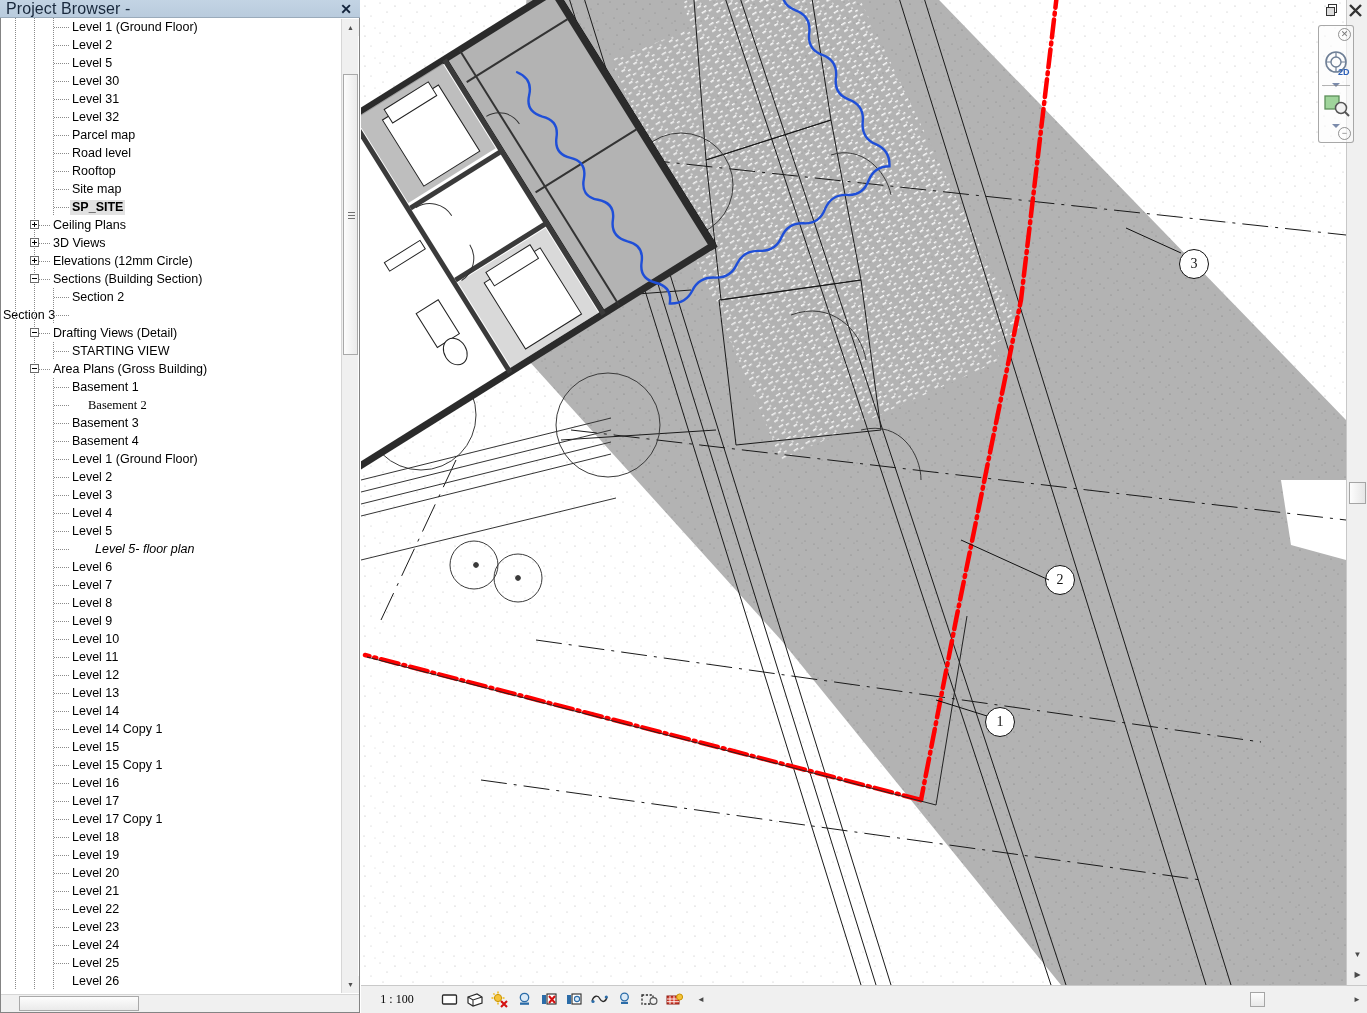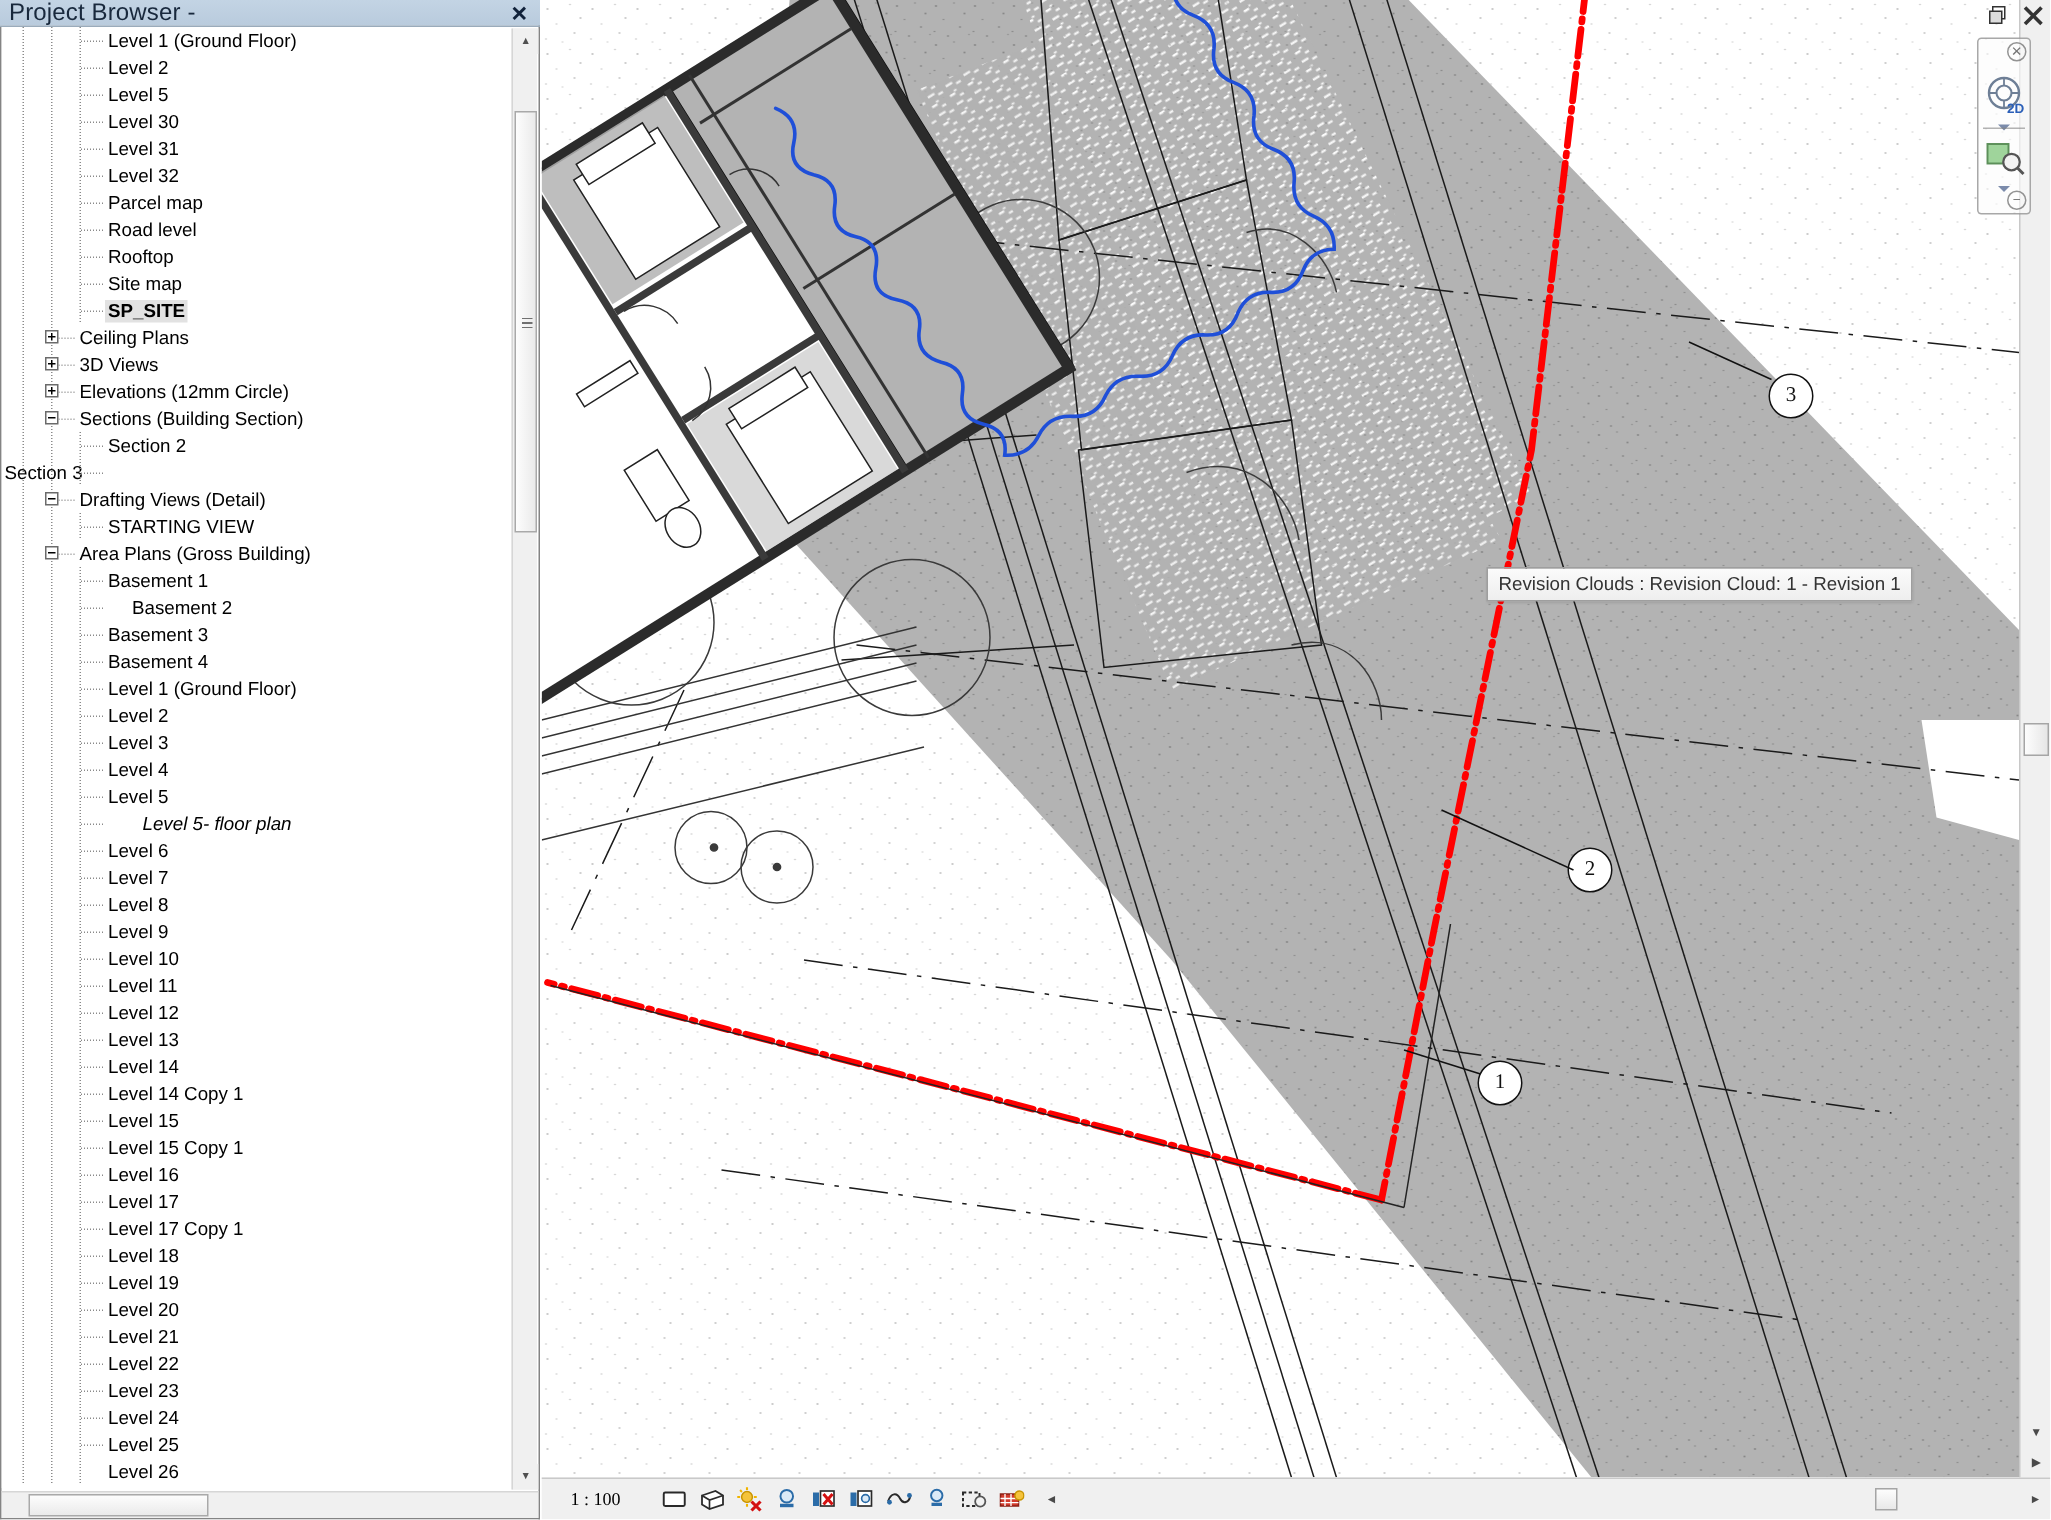--- a/index.html
+++ b/index.html
@@ -407,21 +407,21 @@
             </div>
             <span class="lbl" style="margin-left: 69px;">Basement 1</span>
           </div>
           <div class="trow">
             <div class="guides">
               <div class="vline" style="left: 14px;"></div>
               <div class="vline" style="left: 33px;"></div>
               <div class="vline" style="left: 52px;"></div>
               <div class="elbow" style="left: 53px; width: 15px; top: 9px;"></div>
             </div>
-            <span class="lbl" style="margin-left: 85px;">Basement 2</span>
+            <span class="lbl" style="margin-left: 85px; font-family: Liberation Serif, serif;">Basement 2</span>
           </div>
           <div class="trow">
             <div class="guides">
               <div class="vline" style="left: 14px;"></div>
               <div class="vline" style="left: 33px;"></div>
               <div class="vline" style="left: 52px;"></div>
               <div class="elbow" style="left: 53px; width: 15px; top: 9px;"></div>
             </div>
             <span class="lbl" style="margin-left: 69px;">Basement 3</span>
           </div>
@@ -934,21 +934,20 @@
     <div style="position:absolute;left:624px;top:707px;width:30px;height:30px;border:1.4px solid #111;border-radius:50%;background:#ffffff;display:flex;align-items:center;justify-content:center;font-size:14px;font-family:'Liberation Serif',serif;color:#111;">
       <span>1</span>
     </div>
 
     <svg style="position:absolute;left:0;top:0;pointer-events:none" width="985" height="985">
       <line x1="765" y1="228" x2="820" y2="253" stroke="#111" stroke-width="1"></line>
       <line x1="600" y1="540" x2="688" y2="580" stroke="#111" stroke-width="1"></line>
       <line x1="575" y1="700" x2="626" y2="716" stroke="#111" stroke-width="1"></line>
     </svg>
 
-    <div id="tooltip">Revision Clouds : Revision Cloud: 1 - Revision 1</div>
   </div>
 
   <div id="canvas-vscroll">
     <div id="canvas-vthumb"></div>
     <div class="vs-arrow" style="bottom:22px;">▼</div>
     <div class="vs-arrow" style="bottom:2px;">▶</div>
   </div>
 
   <div id="mini-toolbar">
     <span class="mini-btn">

